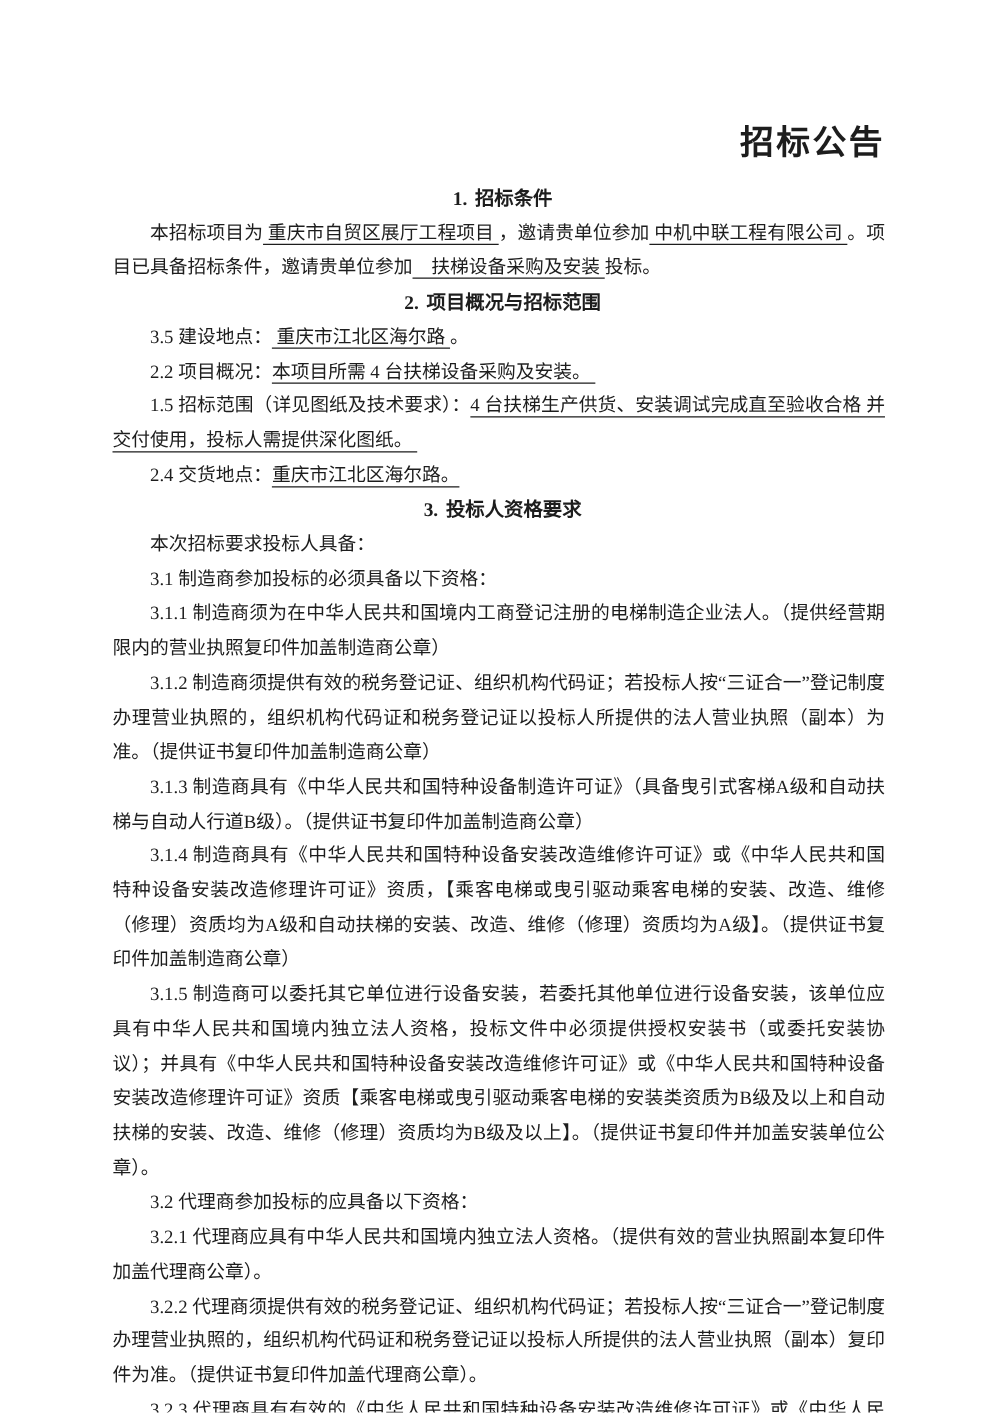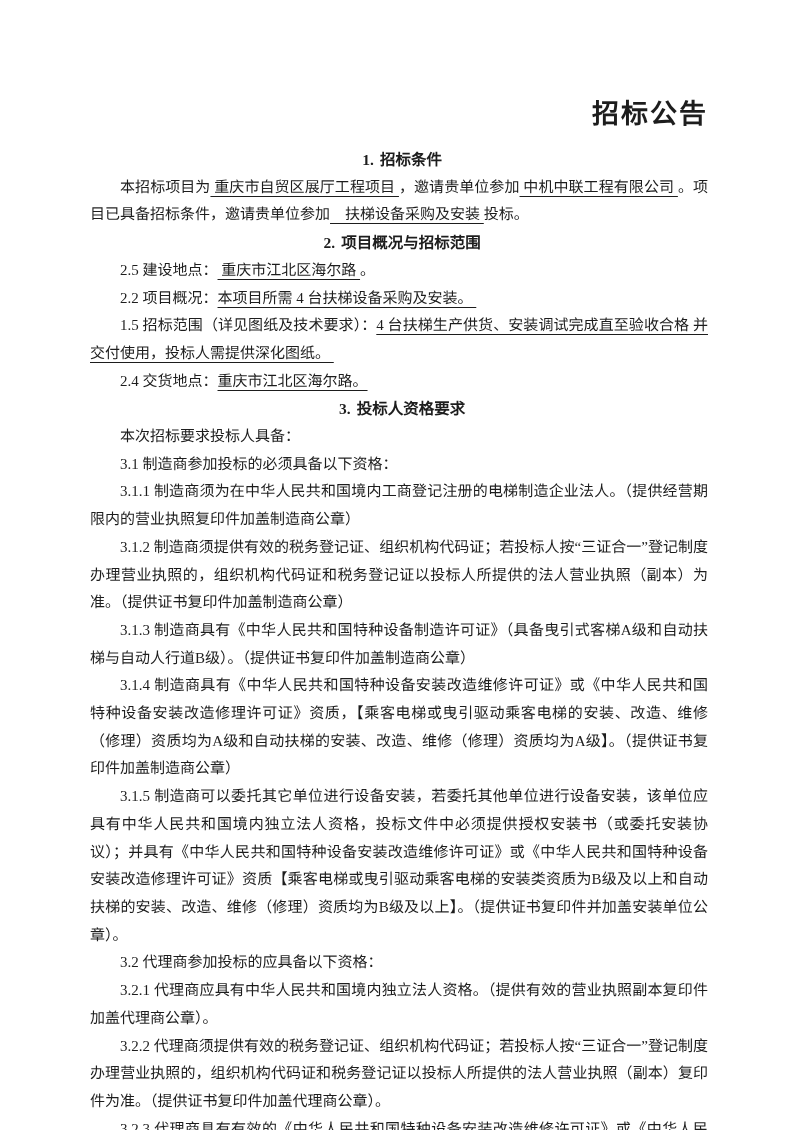--- a/index.html
+++ b/index.html
@@ -57,21 +57,21 @@
 
 <div class="page">
   <h1 class="doc-title">招标公告</h1>
   <div id="doc-body">
       <div class="section">
         <div class="sec-heading"><span class="sec-num">1.</span><span class="sec-title">招标条件</span></div>
         <p class="para"><span>本招标项目为</span><span class="u">&nbsp;重庆市自贸区展厅工程项目&nbsp;</span><span>，邀请贵单位参加</span><span class="u">&nbsp;中机中联工程有限公司&nbsp;</span><span>。项目已具备招标条件，邀请贵单位参加</span><span class="u">　扶梯设备采购及安装&nbsp;</span><span>投标。</span></p>
       </div>
       <div class="section">
         <div class="sec-heading"><span class="sec-num">2.</span><span class="sec-title">项目概况与招标范围</span></div>
-        <p class="para"><span>2.5 建设地点：</span><span class="u">&nbsp;重庆市江北区海尔路&nbsp;</span><span>。</span></p>
+        <p class="para"><span>3.5 建设地点：</span><span class="u">&nbsp;重庆市江北区海尔路&nbsp;</span><span>。</span></p>
         <p class="para"><span>2.2 项目概况：</span><span class="u">本项目所需 4 台扶梯设备采购及安装。&nbsp;</span></p>
         <p class="para"><span>1.5 招标范围（详见图纸及技术要求）：</span><span class="u">4 台扶梯生产供货、安装调试完成直至验收合格 并交付使用，投标人需提供深化图纸。&nbsp;</span></p>
         <p class="para"><span>2.4 交货地点：</span><span class="u">重庆市江北区海尔路。</span></p>
       </div>
       <div class="section">
         <div class="sec-heading"><span class="sec-num">3.</span><span class="sec-title">投标人资格要求</span></div>
         <p class="para"><span>本次招标要求投标人具备：</span></p>
         <p class="para"><span>3.1 制造商参加投标的必须具备以下资格：</span></p>
         <p class="para"><span>3.1.1 制造商须为在中华人民共和国境内工商登记注册的电梯制造企业法人。（提供经营期限内的营业执照复印件加盖制造商公章）</span></p>
         <p class="para"><span>3.1.2 制造商须提供有效的税务登记证、组织机构代码证；若投标人按“三证合一”登记制度办理营业执照的，组织机构代码证和税务登记证以投标人所提供的法人营业执照（副本）为准。（提供证书复印件加盖制造商公章）</span></p>

